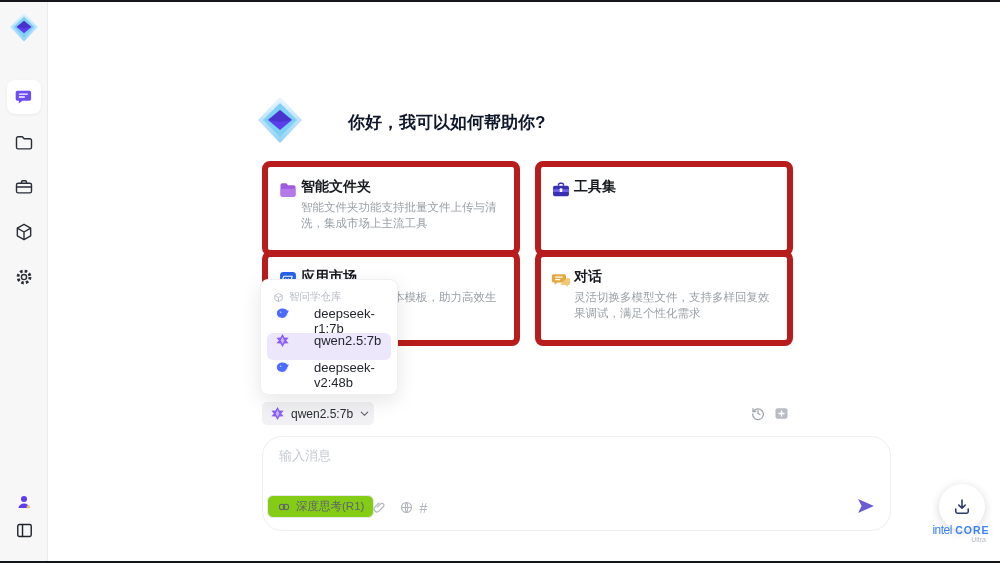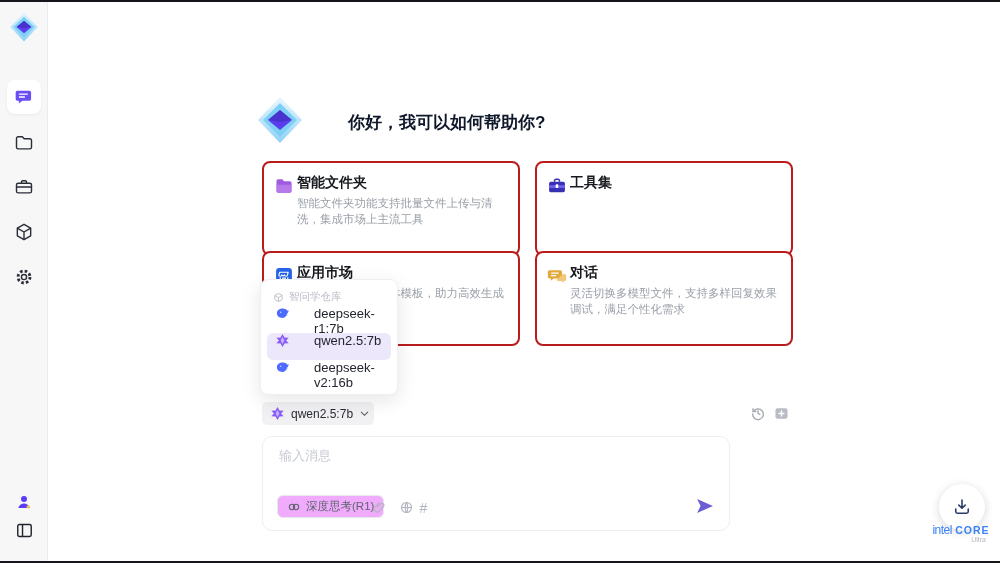--- a/index.html
+++ b/index.html
@@ -18,21 +18,21 @@
     display:flex; align-items:center; justify-content:center; cursor:pointer; }
   .side-btn.active { background:#ffffff; box-shadow:0 1px 3px rgba(0,0,0,.06); }
   #app-logo { position:absolute; left:9px; top:10px; width:30px; height:30px; }
 
   
   #greeting-logo { position:absolute; left:256px; top:96px; width:48px; height:48px; }
   #greeting-text { position:absolute; left:316px; top:111px; font-size:17px; font-weight:700; color:#0f172a;margin-left:32px; }
 
   
   .card { position:absolute; width:258px; height:95px; background:#fff;
-    border:2px solid #b91c1c; border-radius:8px; cursor:pointer; }
+    border:6px solid #b91c1c; border-radius:8px; cursor:pointer; }
   #card-folder { left:262px; top:161px; } #card-tools { left:535px; top:161px; }
   #card-market { left:262px; top:251px; } #card-dialog { left:535px; top:251px; }
   .card .c-icon { position:absolute; left:10px; top:13px; width:20px; height:20px; }
   .card .c-title { position:absolute; left:33px; top:11px; font-size:14px; font-weight:700; color:#17191e; }
   .card .c-desc { position:absolute; left:33px; top:32px; right:10px;
     font-size:11.5px; line-height:16px; color:#9aa0a8; }
 
   
   #model-dropdown { position:absolute; left:260px; top:279px; width:138px; height:116px;
     background:#fff; border:1px solid #f0f0f2; border-radius:8px; z-index:30;
@@ -46,29 +46,29 @@
   
   #model-selector { position:absolute; left:262px; top:402px; height:23px; width:112px;
     background:#f1f1f3; border-radius:5px; display:flex; align-items:center; gap:6px;
     padding:0 8px; cursor:pointer; }
   #model-selector .ms-label { font-size:12px; color:#2a2d34; }
   .row-icon-btn { position:absolute; width:18px; height:18px; display:flex;
     align-items:center; justify-content:center; cursor:pointer; }
   #history-btn { left:749px; top:404px; } #newchat-btn { left:772px; top:404px; }
 
   
-  #composer { position:absolute; left:262px; top:436px; width:468px; height:95px;
-    background:#fff; border:1px solid #eceef1; border-radius:10px; }
+  #composer { position:absolute; left:262px; top:436px; width:629px; height:95px;
+    background:#fff; border:1px solid #eceef1; border-radius:20px; }
   #composer textarea { position:absolute; left:16px; top:10px; width:480px; height:40px;
     border:none; outline:none; resize:none; font-family:inherit; font-size:13px; color:#30343c;
     background:transparent; }
   #composer textarea::placeholder { color:#c6cad1; }
-  #deepthink-chip { position:absolute; left:14px; bottom:12px; height:23px;
+  #deepthink-chip { position:absolute; left:4px; bottom:12px; height:23px;
     display:flex; align-items:center; gap:5px; padding:0 9px; border:1px solid #e8e9ec;
-    border-radius:6px; font-size:11.5px; color:#5f646e; cursor:pointer; background:#f0abfc; }
+    border-radius:6px; font-size:11.5px; color:#5f646e; cursor:pointer; background:#84cc16; }
   .comp-icon { position:absolute; bottom:14px; width:17px; height:17px; display:flex;
     align-items:center; justify-content:center; cursor:pointer; color:#b0b4bc; }
   #attach-btn { left:108px; } #globe-btn { left:135px; } #hash-btn { left:152px; }
   #hash-btn { font-size:14px; color:#b0b4bc; }
   #send-btn { position:absolute; right:12px; bottom:12px; width:24px; height:24px;
     display:flex; align-items:center; justify-content:center; cursor:pointer; }
 
   
   #download-fab { position:absolute; left:939px; top:484px; width:46px; height:46px;
     border-radius:50%; background:#fff; box-shadow:0 2px 10px rgba(0,0,0,.16);
@@ -261,21 +261,21 @@
     <span>qwen2.5:7b</span>
   </div>
 
   <div class="dd-item">
     <span>
       <svg width="15" height="15" viewBox="0 0 24 24">
         <path d="M21.5 7.2c-.6-.2-1.3.1-1.8.5-1.4-2.4-4-3.7-7-3.7C7 4 3 7.2 3 11.6c0 4.8 4.2 7.4 8.6 7.4 3.4 0 5.6-1.6 6.2-4 .9.2 2-.1 2.7-1-.9 0-1.7-.3-2.2-.9 1.5-.8 2.7-2.4 3.2-4.6.3-.4.6-.8.6-1.3 0 0-.3.1-.6 0z" fill="#4d6bfe"></path>
         <circle cx="9.2" cy="9.8" r="0.9" fill="#fff"></circle>
       </svg>
     </span>
-    <span>deepseek-v2:16b</span>
+    <span>deepseek-v2:48b</span>
   </div>
 </div>
 
 <div id="model-selector">
   <span>
     <svg width="15" height="15" viewBox="0 0 24 24">
       <polygon points="12,1.5 15.2,7.2 21.8,7.5 17.8,12 21.8,16.5 15.2,16.8 12,22.5 8.8,16.8 2.2,16.5 6.2,12 2.2,7.5 8.8,7.2" fill="#8b5cf6"></polygon>
       <polygon points="12,6.5 15,12 12,17.5 9,12" fill="#c4b5fd"></polygon>
     </svg>
   </span>

